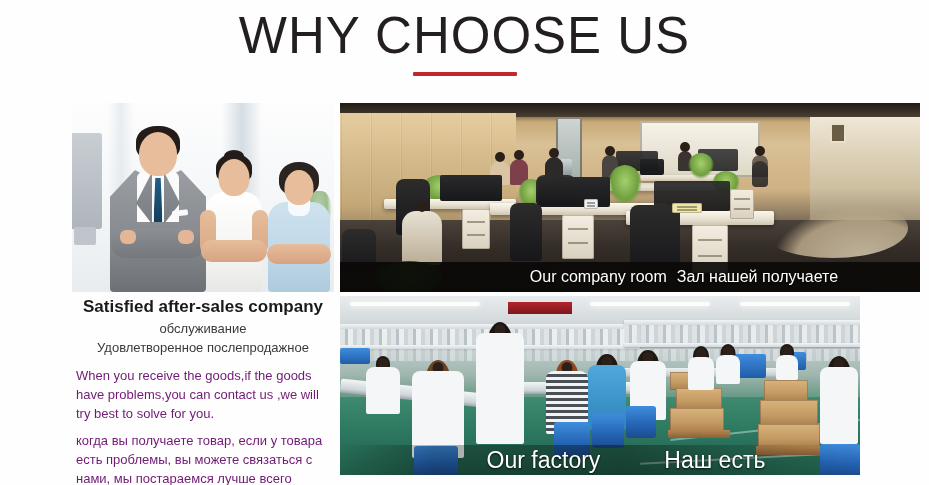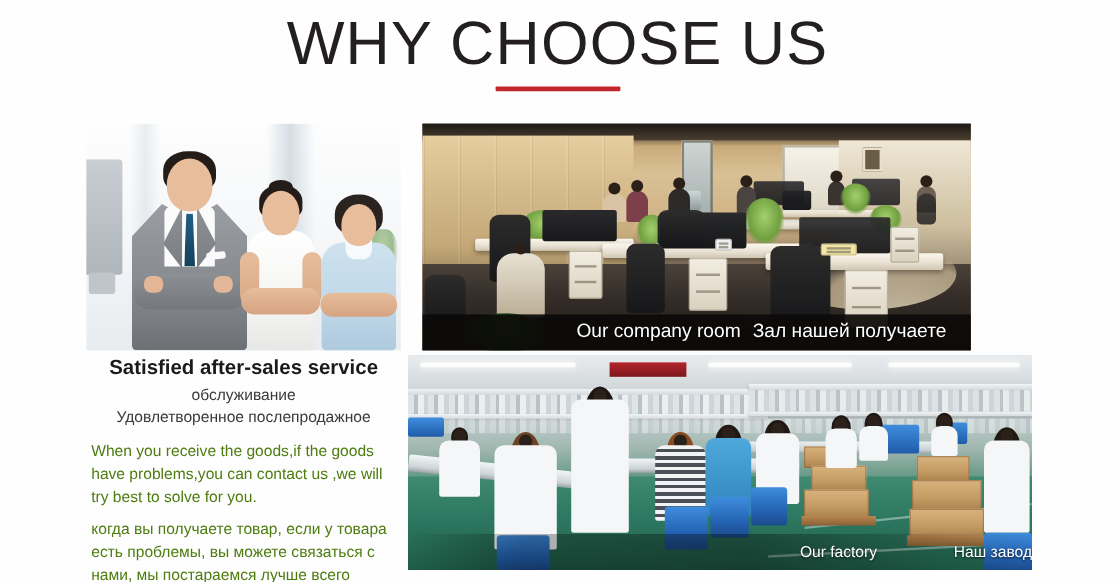--- a/index.html
+++ b/index.html
@@ -188,24 +188,23 @@
     width:22px; height:16px; background:#f6fafc; border-radius:0 0 8px 8px;
   }
   .p-w2 .fold {
     position:absolute; left:50%; transform:translateX(-50%);
     top: 82px; width: 64px; height: 20px;
     background: linear-gradient(180deg,#e7bd9b,#d6a382); border-radius: 10px;
   }
 
   
   .photo-office {
-    width: 457px;
+    width: 580px;
     height: 189px;
     background: linear-gradient(180deg,#2b2520 0%,#3a3128 3%,#6d5b43 6%, #c9ab79 10%, #d9c095 22%, #cfb184 46%, #6b5f50 66%, #3b342c 86%, #221d19 100%);
-    margin-left: 12px;
   }
   .off-ceiling {
     position:absolute; left:0; top:0; width:100%; height:14px;
     background: linear-gradient(180deg,#1d1915,#4a3f31);
   }
   .off-wallpanels {
     position:absolute; left:0; top:10px; width:176px; height:130px;
     background:
       repeating-linear-gradient(90deg,
         rgba(255,255,255,.10) 0 1px,
@@ -389,25 +388,25 @@
     box-sizing: border-box;
     gap: 10px;
   }
   .caption-factory {
     background: linear-gradient(90deg,
        rgba(0,0,0,0) 0%,
        rgba(0,0,0,.28) 18%,
        rgba(0,0,0,.34) 55%,
        rgba(0,0,0,.10) 85%,
        rgba(0,0,0,0) 100%);
-    justify-content: flex-end;
+    justify-content: center;
     padding-left: 52px;
     box-sizing: border-box;
     gap: 64px;
-    font-size: 13px;
+    font-size: 23px;
   }
   .caption span { text-shadow: 0 1px 2px rgba(0,0,0,.8); }
 
   
   .text-block {
     position: absolute;
     left: 72px;
     top: 296px;
     width: 262px;
     color: #2b2b2b;
@@ -423,21 +422,21 @@
   .svc-sub {
     font-size: 13px;
     line-height: 17px;
     text-align: center;
     color: #3a3a3a;
     margin: 2px 0 0 0;
   }
   .svc-para {
     font-size: 13px;
     line-height: 19px;
-    color: #4d7c0f;
+    color: #701a75;
     margin: 10px 0 0 4px;
     text-align: left;
   }
   .svc-para.ru { margin-top: 8px; }
 </style>
 </head>
 <body>
 
 <div class="page">
 
@@ -481,21 +480,21 @@
         <div class="top"></div>
         <div class="collar"></div>
         <div class="fold"></div>
         <div class="hair"></div>
         <div class="head"></div>
       </div>
     </div>
   </div>
 
   <div class="text-block">
-    <div class="svc-title">Satisfied after-sales service</div>
+    <div class="svc-title">Satisfied after-sales company</div>
     <div class="svc-sub">обслуживание</div>
     <div class="svc-sub">Удовлетворенное послепродажное</div>
     <p class="svc-para">When you receive the goods,if the goods have problems,you can contact us ,we will try best to solve for you.</p>
     <p class="svc-para ru">когда вы получаете товар, если у товара есть проблемы, вы можете связаться с нами, мы постараемся лучше всего решить для вас</p>
   </div>
 
   <div class="right-col">
 
     <div class="photo photo-office">
       <div class="off-ceiling"></div>
@@ -646,18 +645,18 @@
       </div>
 
       <div class="stool" style="left:214px;top:126px;width:36px;height:36px;"></div>
       <div class="stool" style="left:252px;top:118px;width:32px;height:34px;"></div>
       <div class="stool" style="left:286px;top:110px;width:30px;height:32px;"></div>
       <div class="stool" style="left:74px;top:150px;width:44px;height:30px;"></div>
       <div class="stool" style="left:480px;top:148px;width:40px;height:32px;"></div>
 
       <div class="caption caption-factory">
         <span>Our factory</span>
-        <span>Наш завод</span>
+        <span>Наш есть</span>
       </div>
     </div>
 
   </div>
 </div>
 
 </body></html>

